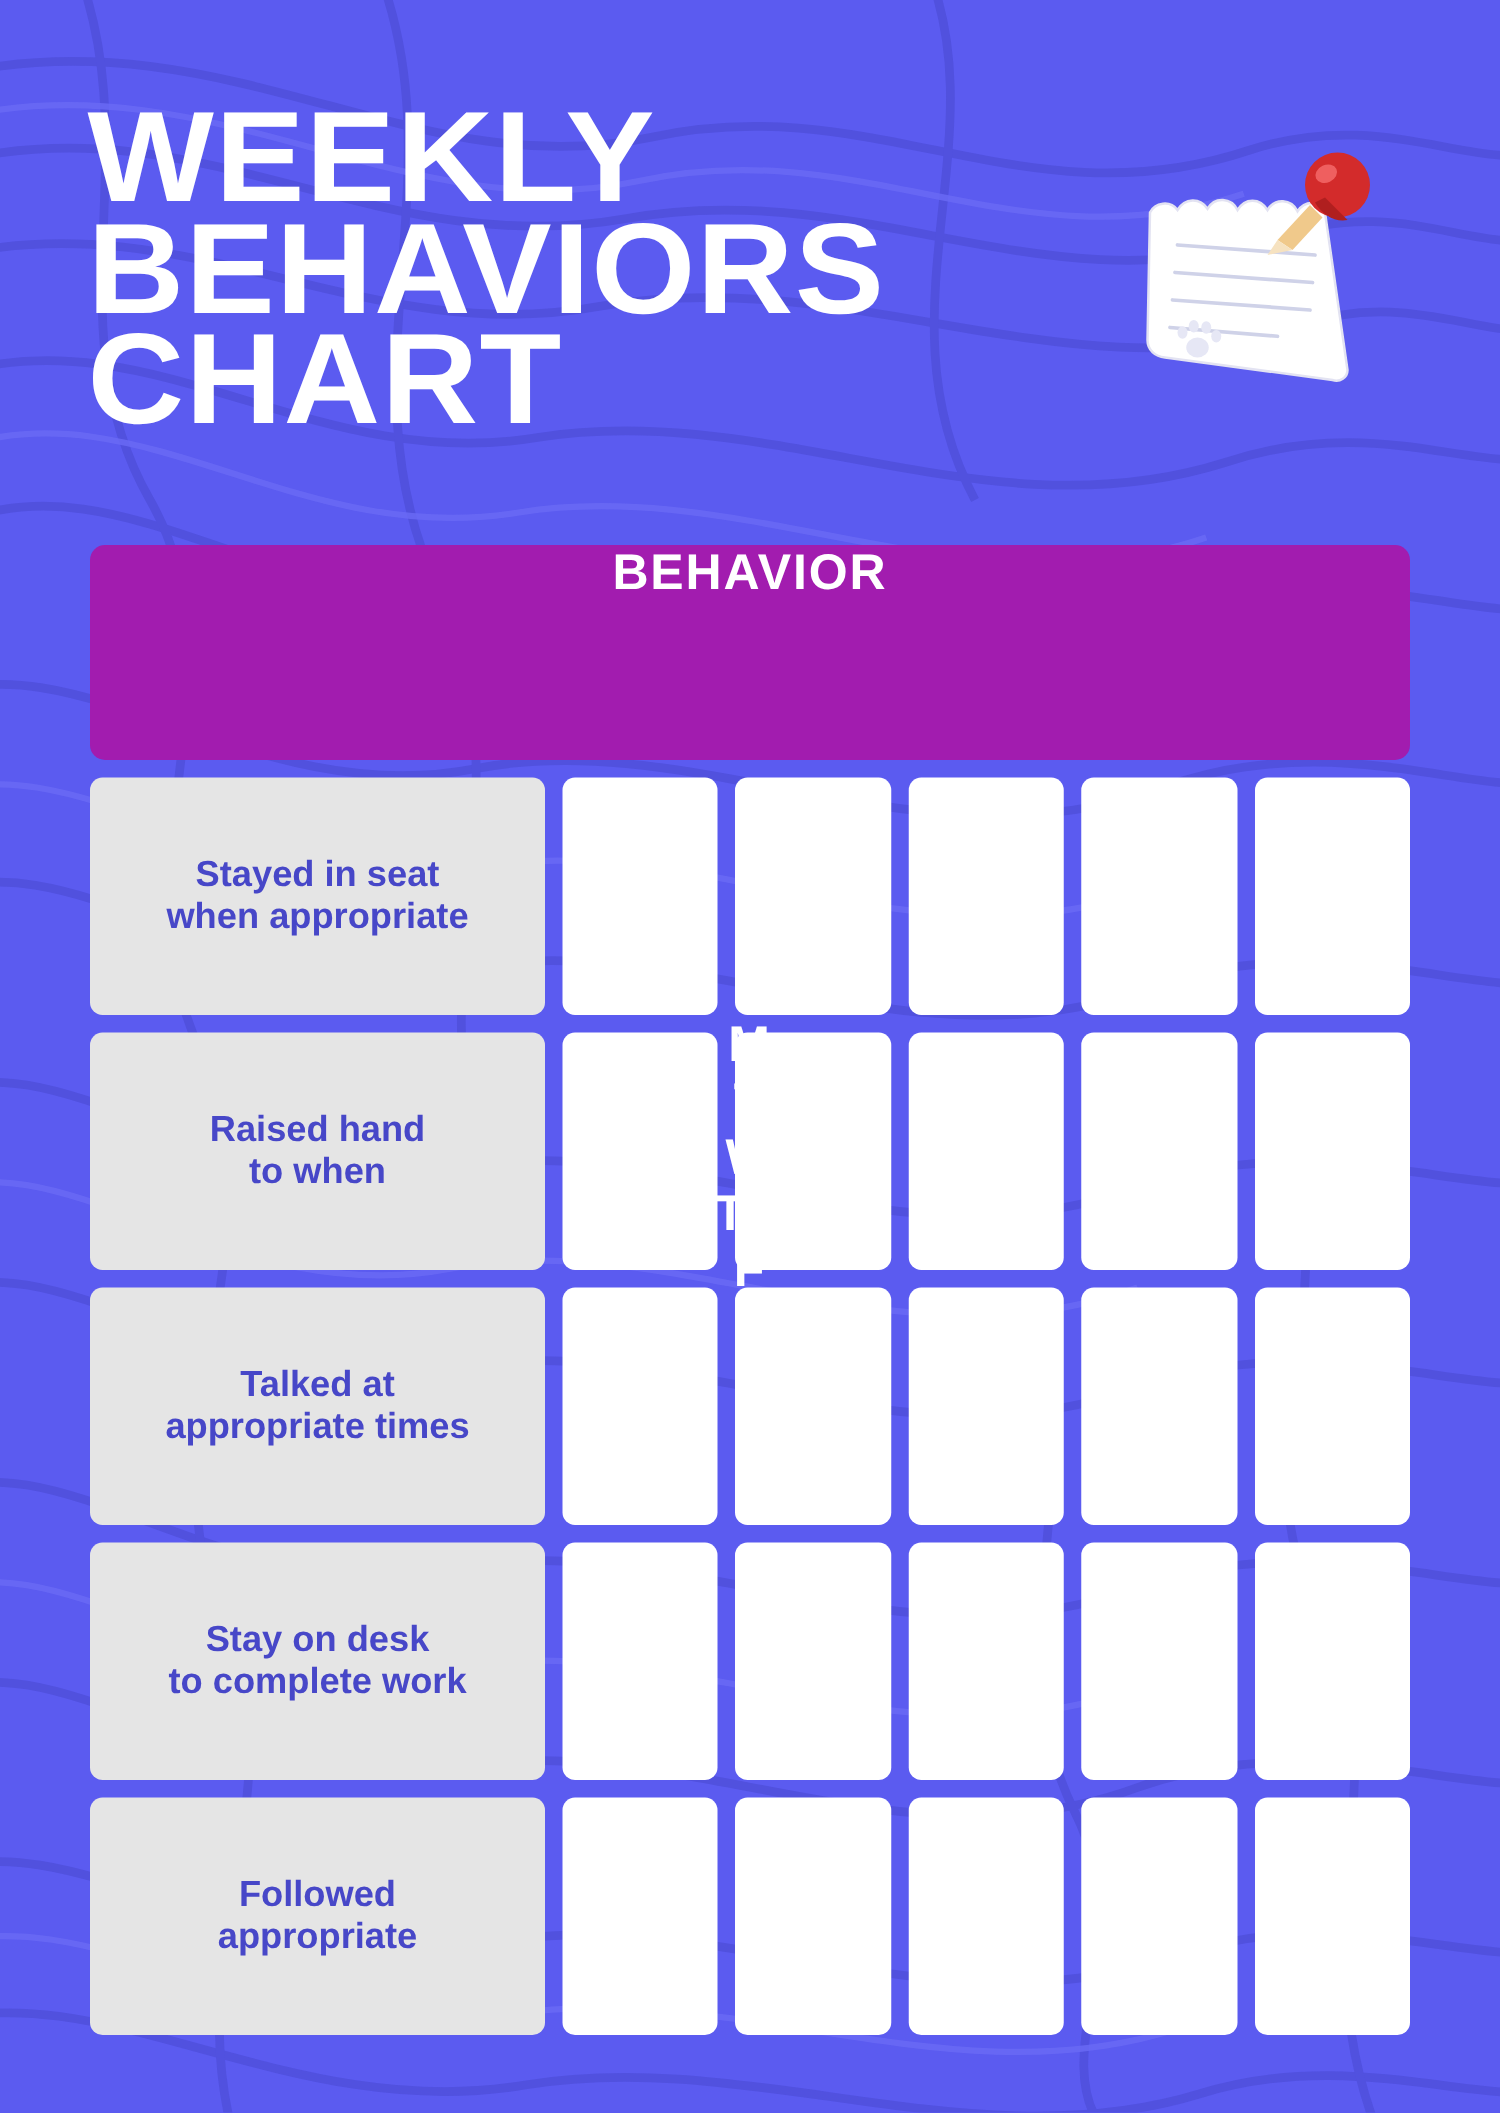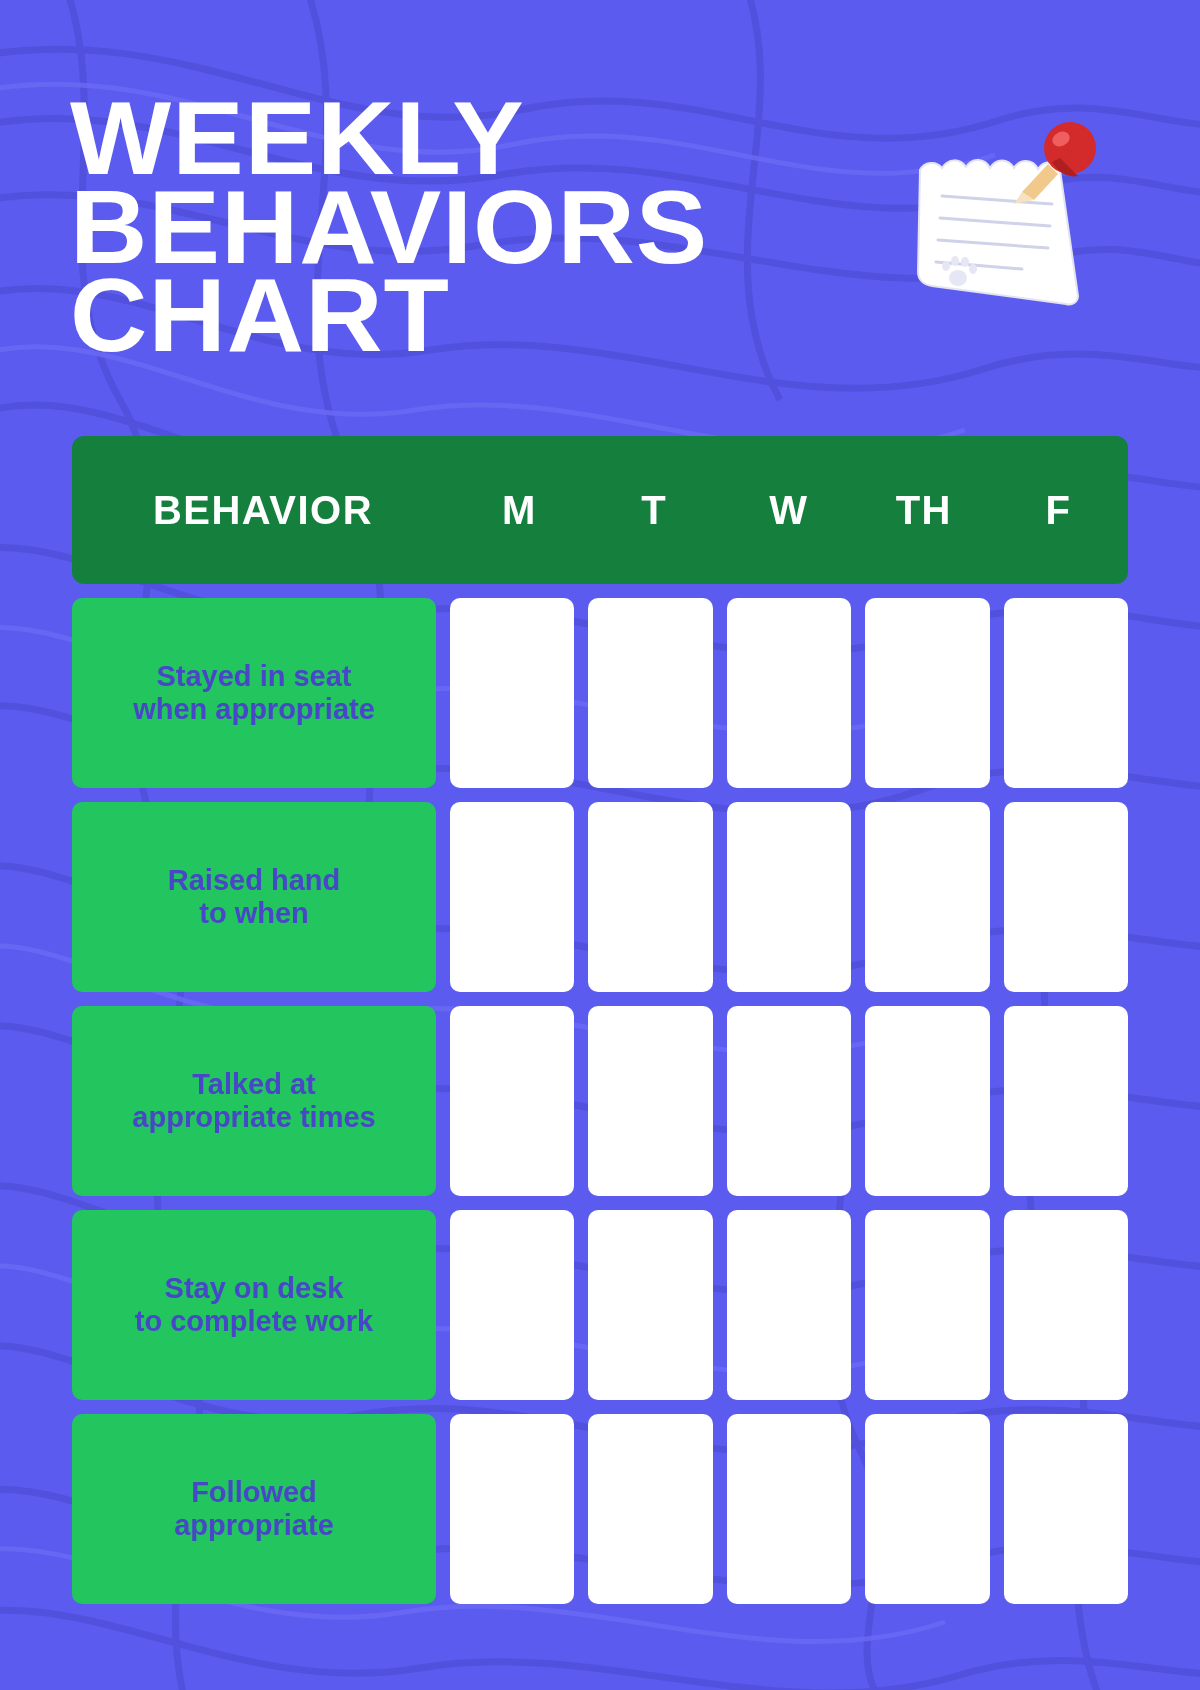--- a/index.html
+++ b/index.html
@@ -21,21 +21,21 @@
     inset: 0;
     width: 1200px;
     height: 1690px;
     pointer-events: none;
   }
 
   
   .title-block {
     position: absolute;
     left: 70px;
-    top: 95px;
+    top: 82px;
     width: 760px;
   }
   .title-line {
     color: #ffffff;
     font-weight: bold;
     font-size: 103px;
     line-height: 0.86;
     letter-spacing: 1px;
     text-transform: uppercase;
     font-family: "Liberation Sans", sans-serif;
@@ -53,27 +53,28 @@
   }
 
   
   .chart {
     position: absolute;
     left: 72px;
     top: 436px;
     width: 1056px;
   }
   .chart-header {
-    background: #15803d;
+    background: #a21caf;
     border-radius: 12px;
     display: flex;
     align-items: center;
-    height: 148px;
+    height: 172px;
     padding: 0 2px;
     box-sizing: border-box;
+    flex-direction: column;
   }
   .head-cell {
     color: #ffffff;
     font-weight: bold;
     font-size: 40px;
     letter-spacing: 1.5px;
     text-align: center;
     text-transform: uppercase;
   }
   .col-behavior { flex: 0 0 378px; }
@@ -85,21 +86,21 @@
     flex-direction: column;
     gap: 14px;
   }
   .chart-row {
     display: flex;
     gap: 14px;
     height: 190px;
   }
   .cell-label {
     flex: 0 0 364px;
-    background: #22c55e;
+    background: #e5e5e5;
     border-radius: 10px;
     display: flex;
     align-items: center;
     justify-content: center;
     text-align: center;
     color: #4747c8;
     font-weight: bold;
     font-size: 29px;
     line-height: 1.15;
     padding: 0 26px;

